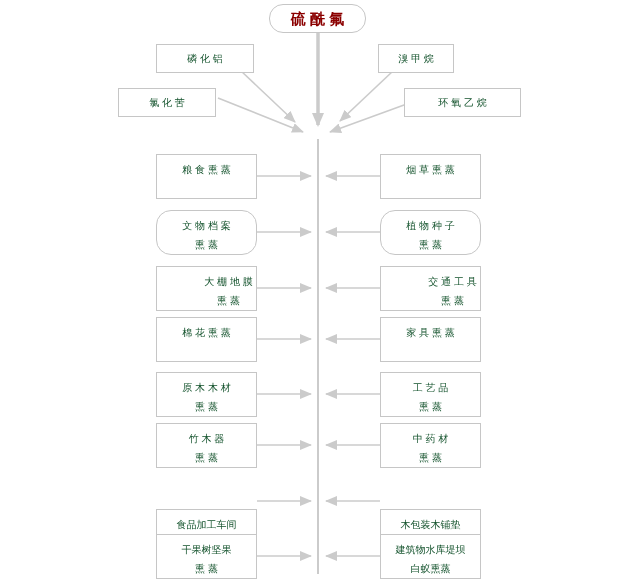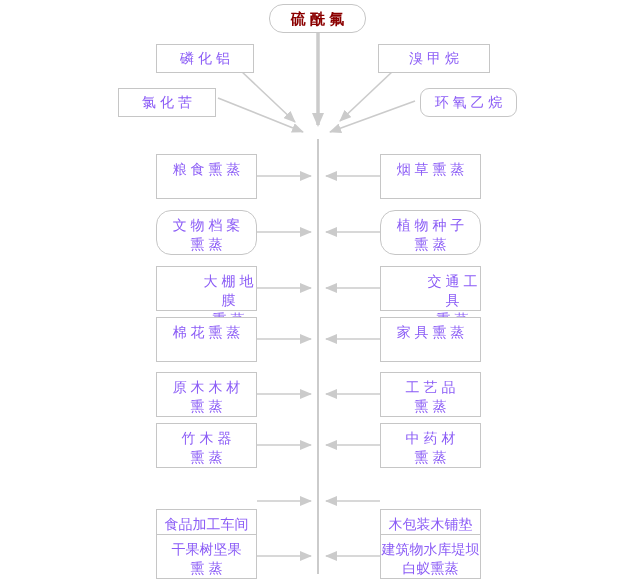--- a/index.html
+++ b/index.html
@@ -18,22 +18,22 @@
   svg.connectors {
     position: absolute;
     left: 0; top: 0;
     width: 634px; height: 581px;
   }
   .box {
     position: absolute;
     box-sizing: border-box;
     border: 1px solid #c6c6c6;
     background: #ffffff;
-    color: #8b5cf6;
-    font-size: 14px;
+    color: #14532d;
+    font-size: 10px;
     text-align: center;
     white-space: pre-line;
   }
   .box-small {
     height: 29px;
     line-height: 27px;
   }
   .box-title {
     color: #8b0000;
     font-weight: bold;
@@ -95,23 +95,23 @@
     <line x1="380" y1="339" x2="326" y2="339" stroke="#cbcbcb" stroke-width="1.6" marker-end="url(#ah)"></line>
     <line x1="380" y1="394" x2="326" y2="394" stroke="#cbcbcb" stroke-width="1.6" marker-end="url(#ah)"></line>
     <line x1="380" y1="445" x2="326" y2="445" stroke="#cbcbcb" stroke-width="1.6" marker-end="url(#ah)"></line>
     <line x1="380" y1="501" x2="326" y2="501" stroke="#cbcbcb" stroke-width="1.6" marker-end="url(#ah)"></line>
     <line x1="380" y1="556" x2="326" y2="556" stroke="#cbcbcb" stroke-width="1.6" marker-end="url(#ah)"></line>
   </svg>
 
   <div class="box box-small box-title" style="left:269px; top:4px; width:97px;border-radius:14px;">硫 酰 氟</div>
 
   <div class="box box-small" style="left:156px; top:44px; width:98px;">磷 化 铝</div>
-  <div class="box box-small" style="left:378px; top:44px; width:112px;">溴 甲 烷</div>
+  <div class="box box-small" style="left:378px; top:44px; width:76px;">溴 甲 烷</div>
   <div class="box box-small" style="left:118px; top:88px; width:98px;">氯 化 苦</div>
-  <div class="box box-small" style="left:420px; top:88px; width:97px;border-radius:9px;">环 氧 乙 烷</div>
+  <div class="box box-small" style="left:404px; top:88px; width:117px;">环 氧 乙 烷</div>
 
   <div class="box box-tall col-left r0">粮 食 熏 蒸</div>
   <div class="box box-tall col-left r1">文 物 档 案
 熏 蒸</div>
   <div class="box box-tall col-left r2">大 棚 地 膜
 熏 蒸</div>
   <div class="box box-tall col-left r3">棉 花 熏 蒸</div>
   <div class="box box-tall col-left r4">原 木 木 材
 熏 蒸</div>
   <div class="box box-tall col-left r5">竹 木 器

